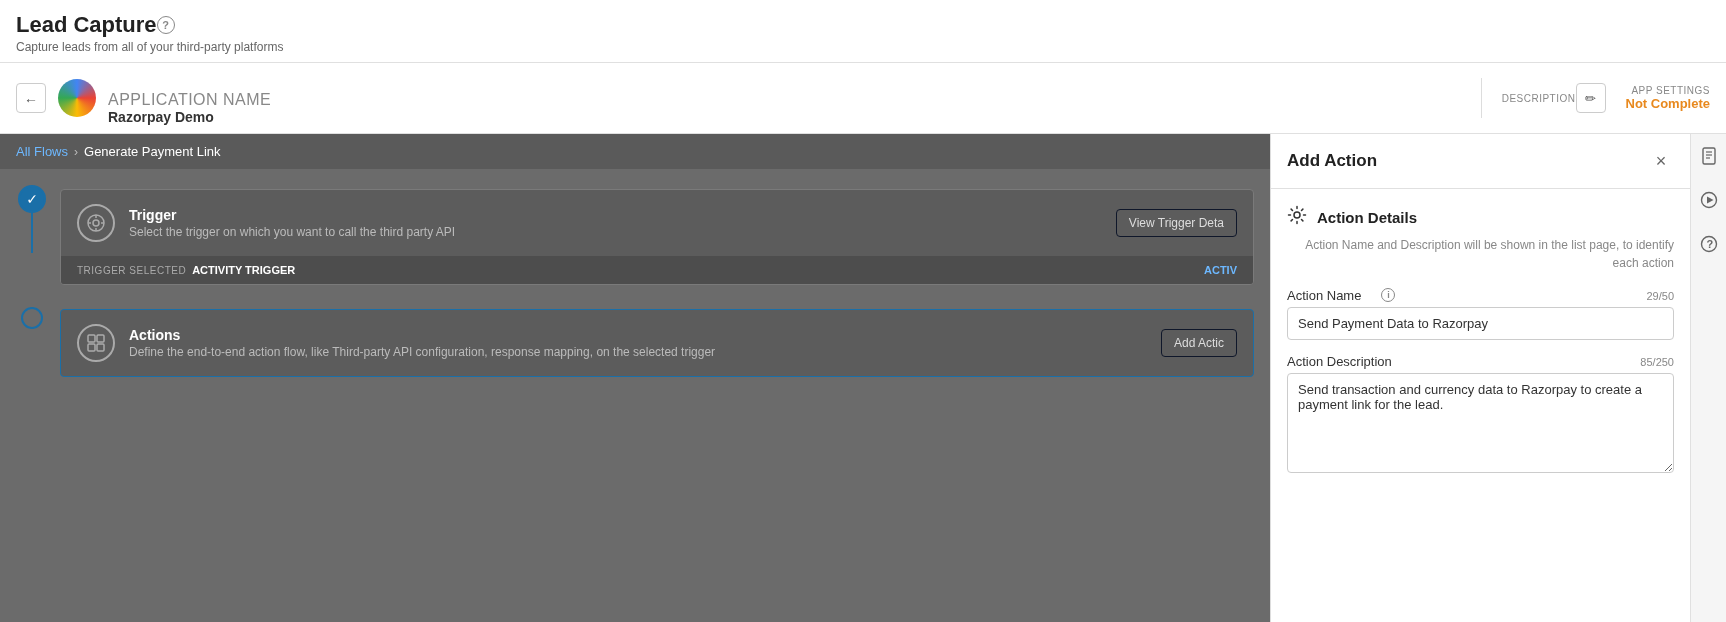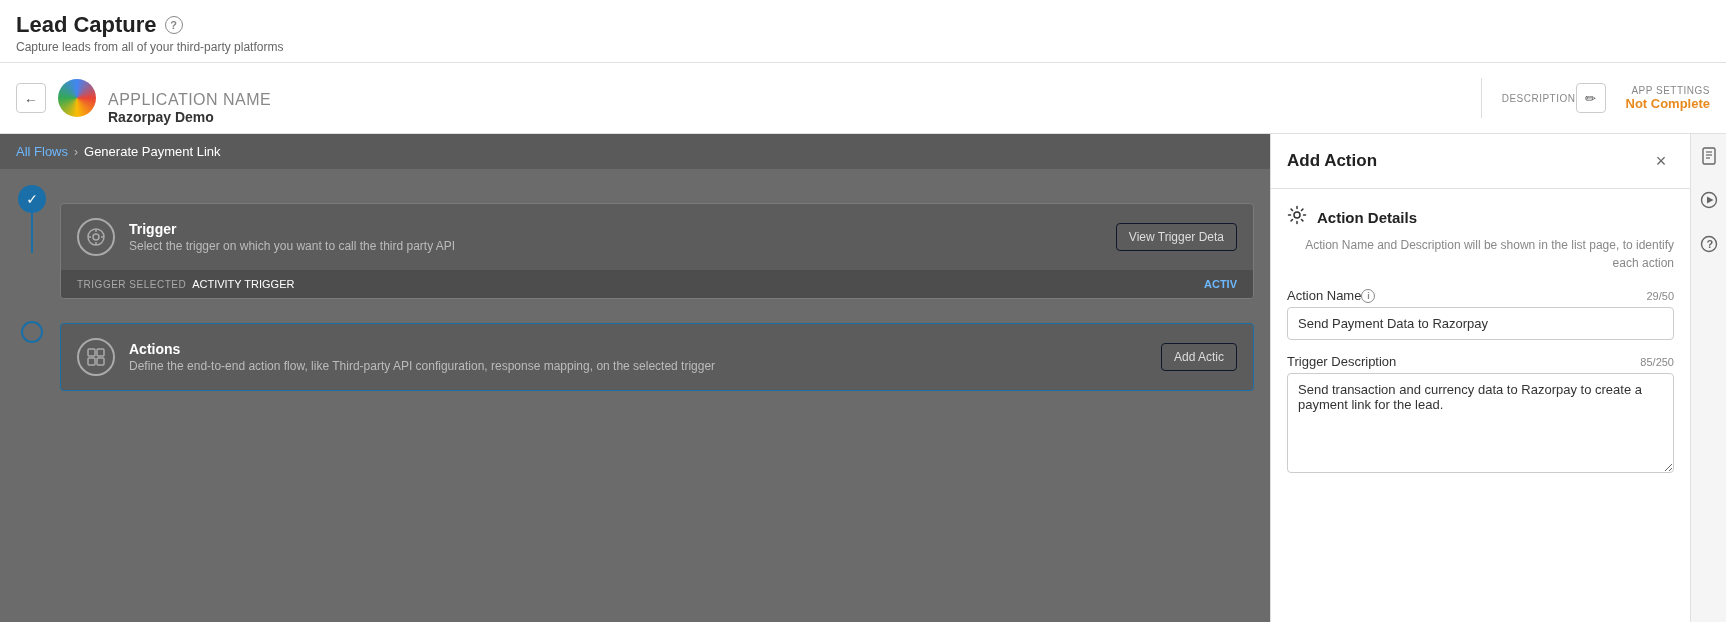--- a/index.html
+++ b/index.html
@@ -4,21 +4,21 @@
   <style>
     * { box-sizing: border-box; margin: 0; padding: 0; }
     body { font-family: -apple-system, BlinkMacSystemFont, 'Segoe UI', Arial, sans-serif; background: #fff; color: #333; font-size: 13px; overflow: hidden; }
 
     
     .page-header {
       padding: 12px 16px 8px;
       border-bottom: 1px solid #e0e0e0;
     }
     .page-title-row {
-      display: flex; align-items: center; gap: 8px;
+      display: flex; align-items: center; 
     }
     .page-title {
       font-size: 22px; font-weight: 600; color: #222;
     }
     .help-icon {
       width: 18px; height: 18px; border-radius: 50%;
       border: 1.5px solid #888; color: #888;
       display: flex; align-items: center; justify-content: center;
       font-size: 11px; font-weight: bold; cursor: pointer;
     }
@@ -135,21 +135,21 @@
     .card-action-btn {
       margin-left: auto; padding: 6px 12px;
       border: 1px solid #0f172a; border-radius: 4px;
       background: transparent; color: #ddd; font-size: 12px; cursor: pointer;
     }
     .card-footer {
       padding: 8px 16px; background: #4d4d4d;
       font-size: 11px; color: #ccc; display: flex; gap: 6px; align-items: center;
     }
     .card-footer-label { color: #aaa; text-transform: uppercase; font-size: 10px; letter-spacing: 0.5px; }
-    .card-footer-value { color: #fff; font-weight: 400; }
+    .card-footer-value { color: #fff; font-weight: 700; }
     .card-footer-status { margin-left: auto; color: #6db8ff; font-weight: 600; font-size: 11px; }
 
     
     .side-panel {
       width: 420px; background: #fff; border-left: 1px solid #ddd;
       display: flex; flex-direction: column; flex-shrink: 0;
     }
     .side-panel-header {
       display: flex; align-items: center; justify-content: space-between;
       padding: 14px 16px; border-bottom: 1px solid #e0e0e0;
@@ -168,21 +168,21 @@
     }
     .section-icon { color: #333; font-size: 18px; }
     .section-title { font-size: 15px; font-weight: 600; color: #222; }
     .section-desc { font-size: 12px; color: #888; margin-bottom: 16px; line-height: 1.5; text-align: right; }
 
     .field-group { margin-bottom: 14px; }
     .field-label-row {
       display: flex; justify-content: space-between; align-items: center;
       margin-bottom: 4px;
     }
-    .field-label { font-size: 13px; font-weight: 500; color: #333; display: flex; align-items: flex-end; gap: 0; }
+    .field-label { font-size: 13px; font-weight: 500; color: #333; display: flex; align-items: flex-start; gap: 20px; }
     .field-counter { font-size: 11px; color: #888; }
     .field-input {
       width: 100%; padding: 8px 10px;
       border: 1px solid #ccc; border-radius: 4px;
       font-size: 13px; color: #333; background: #fff;
       outline: none;
     }
     .field-textarea {
       width: 100%; padding: 8px 10px;
       border: 1px solid #ccc; border-radius: 4px;
@@ -251,21 +251,21 @@
     </div>
 
     <div class="flow-content">
       <div class="timeline">
 
         <div class="timeline-item">
           <div class="timeline-left">
             <div class="timeline-dot-check">✓</div>
             <div class="timeline-line"></div>
           </div>
-          <div class="flow-card" style="margin-top: 18px;">
+          <div class="flow-card" style="margin-top: 4px;">
             <div class="card-header">
               <div class="card-icon">
                 <svg width="20" height="20" viewBox="0 0 20 20" fill="none">
                   <circle cx="10" cy="10" r="8" stroke="#aaa" stroke-width="1.5"></circle>
                   <circle cx="10" cy="10" r="3" stroke="#aaa" stroke-width="1.5"></circle>
                   <line x1="10" y1="2" x2="10" y2="5" stroke="#aaa" stroke-width="1.5"></line>
                   <line x1="10" y1="15" x2="10" y2="18" stroke="#aaa" stroke-width="1.5"></line>
                   <line x1="2" y1="10" x2="5" y2="10" stroke="#aaa" stroke-width="1.5"></line>
                   <line x1="15" y1="10" x2="18" y2="10" stroke="#aaa" stroke-width="1.5"></line>
                 </svg>
@@ -335,21 +335,21 @@
             <span>Action Name</span>
             <span class="info-circle">i</span>
           </label>
           <span class="field-counter">29/50</span>
         </div>
         <input type="text" class="field-input" value="Send Payment Data to Razorpay" style="">
       </div>
 
       <div class="field-group">
         <div class="field-label-row">
-          <label class="field-label">Trigger Description</label>
+          <label class="field-label">Action Description</label>
           <span class="field-counter">85/250</span>
         </div>
         <textarea class="field-textarea" style="">Send transaction and currency data to Razorpay to create a payment link for the lead.</textarea>
       </div>
 
     </div>
   </div>
 
   <div class="right-icons">
     <button class="right-icon-btn">

